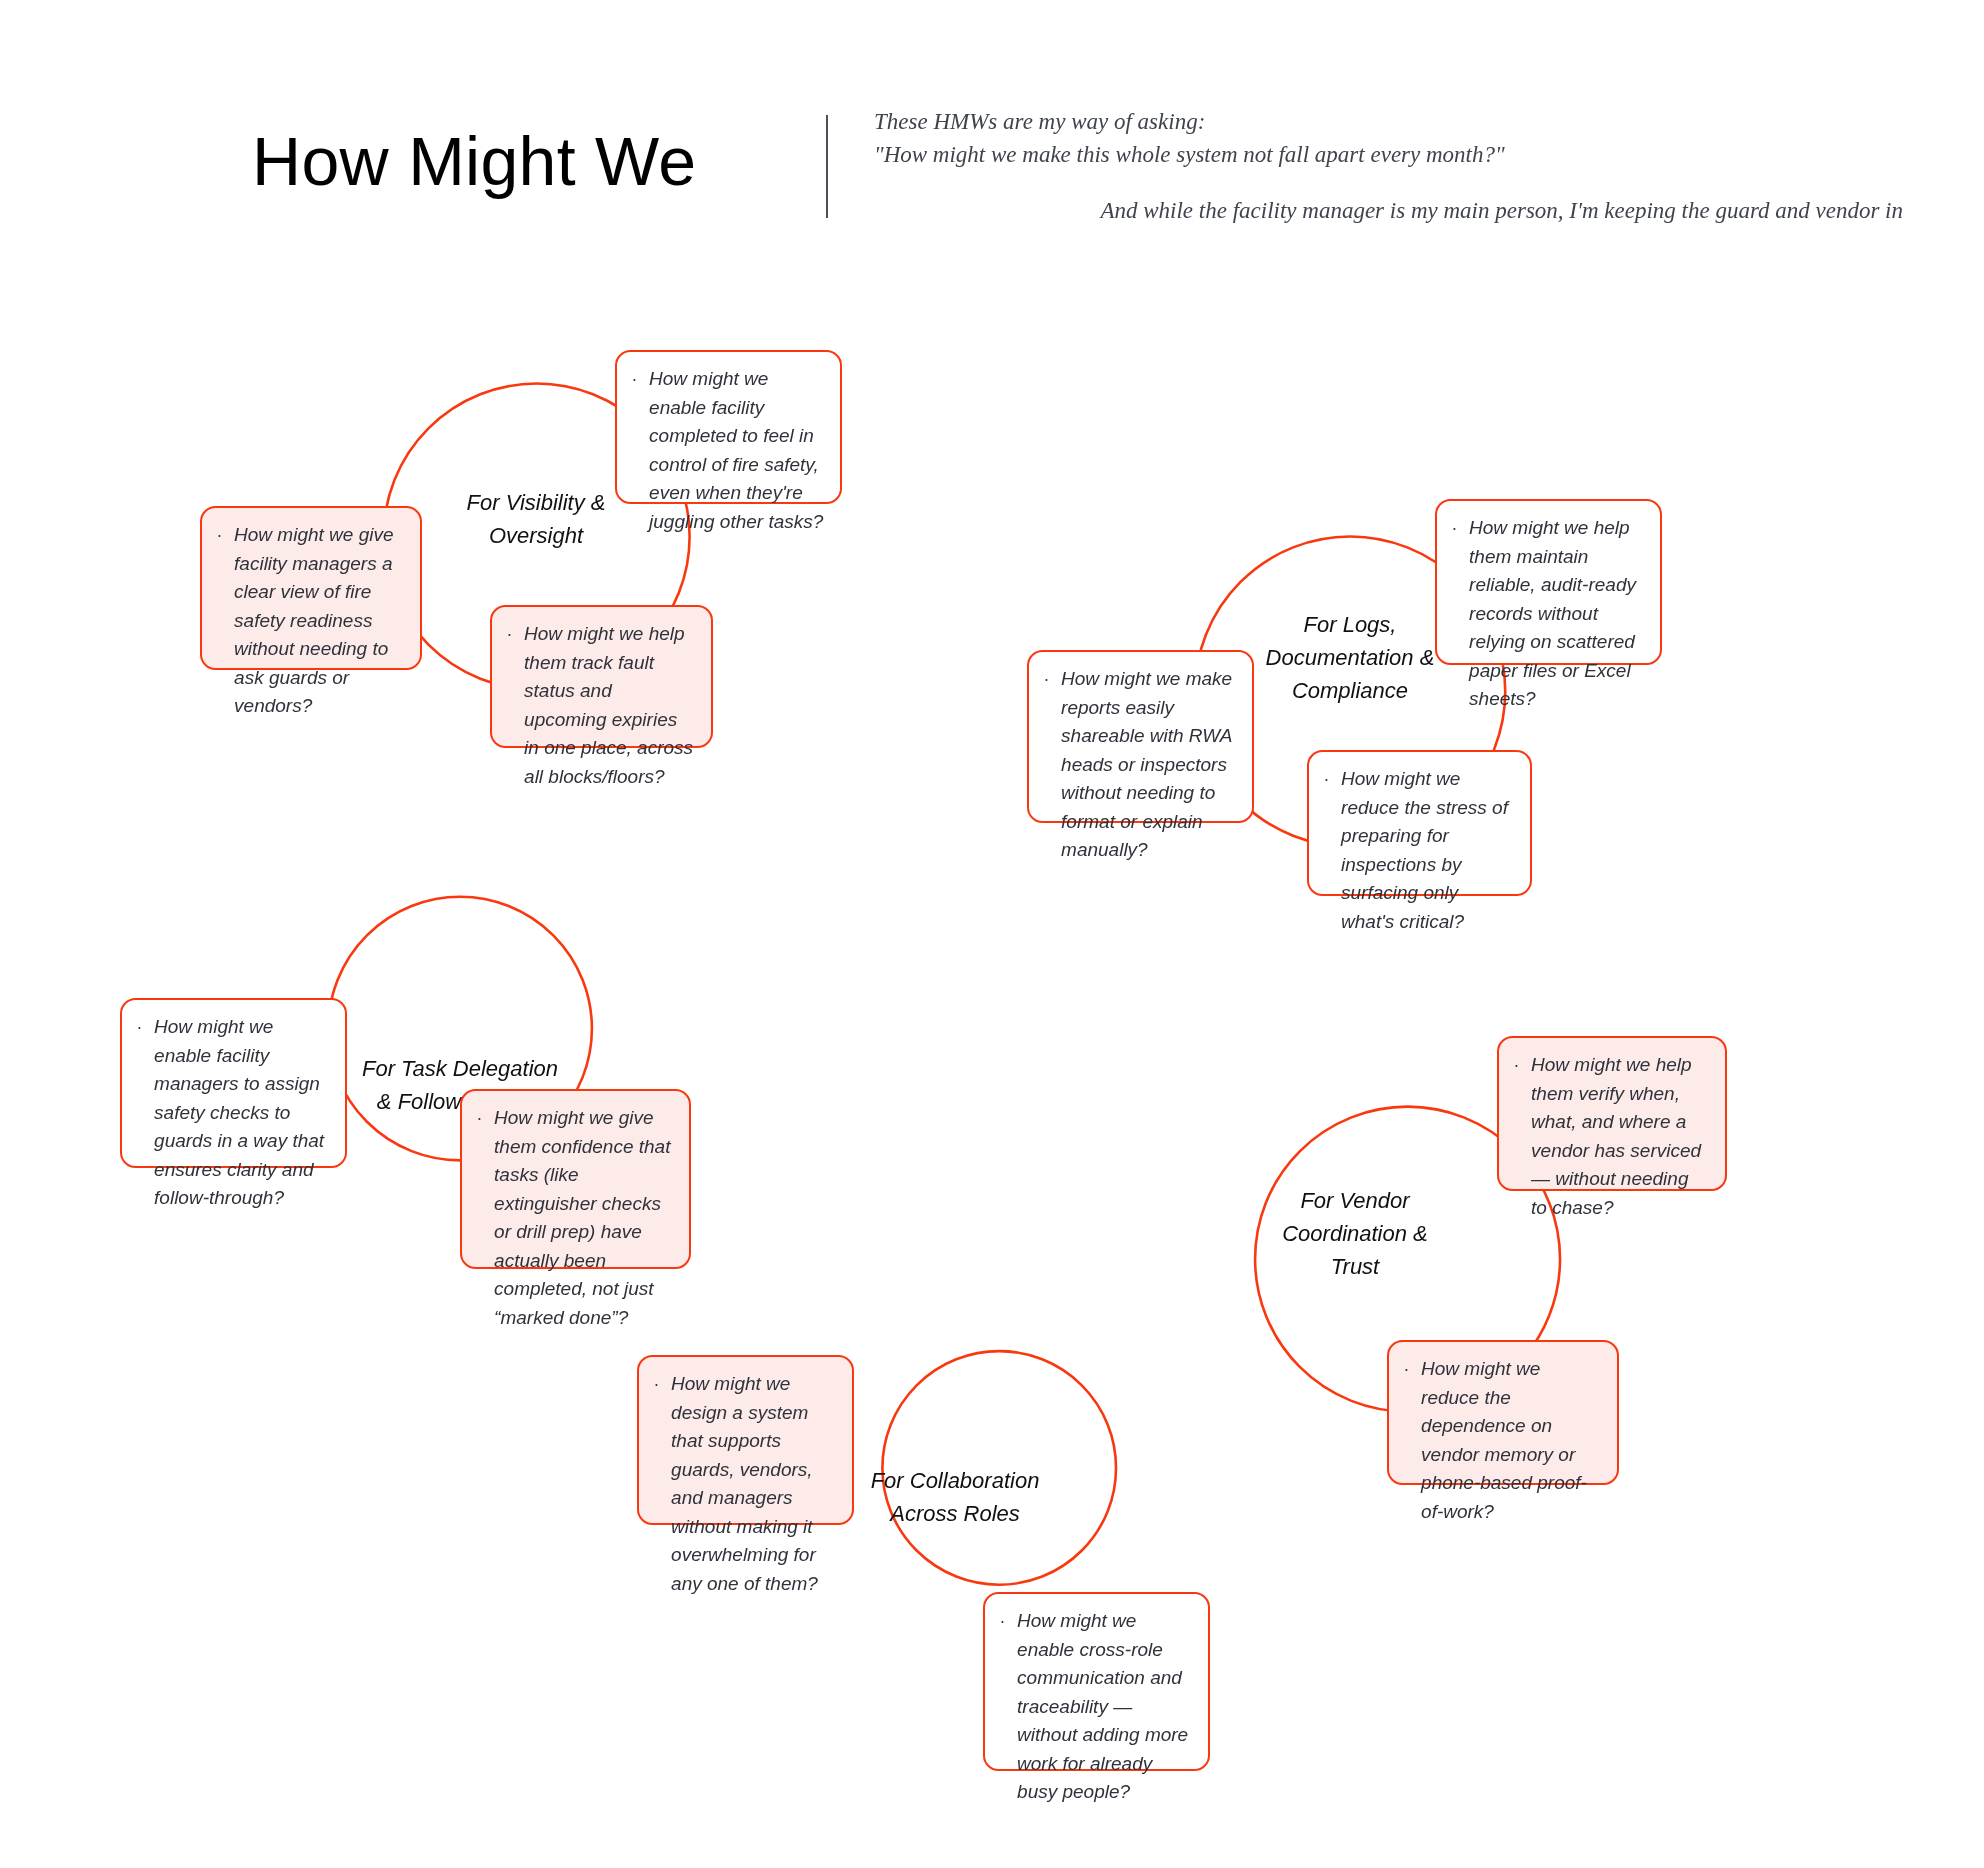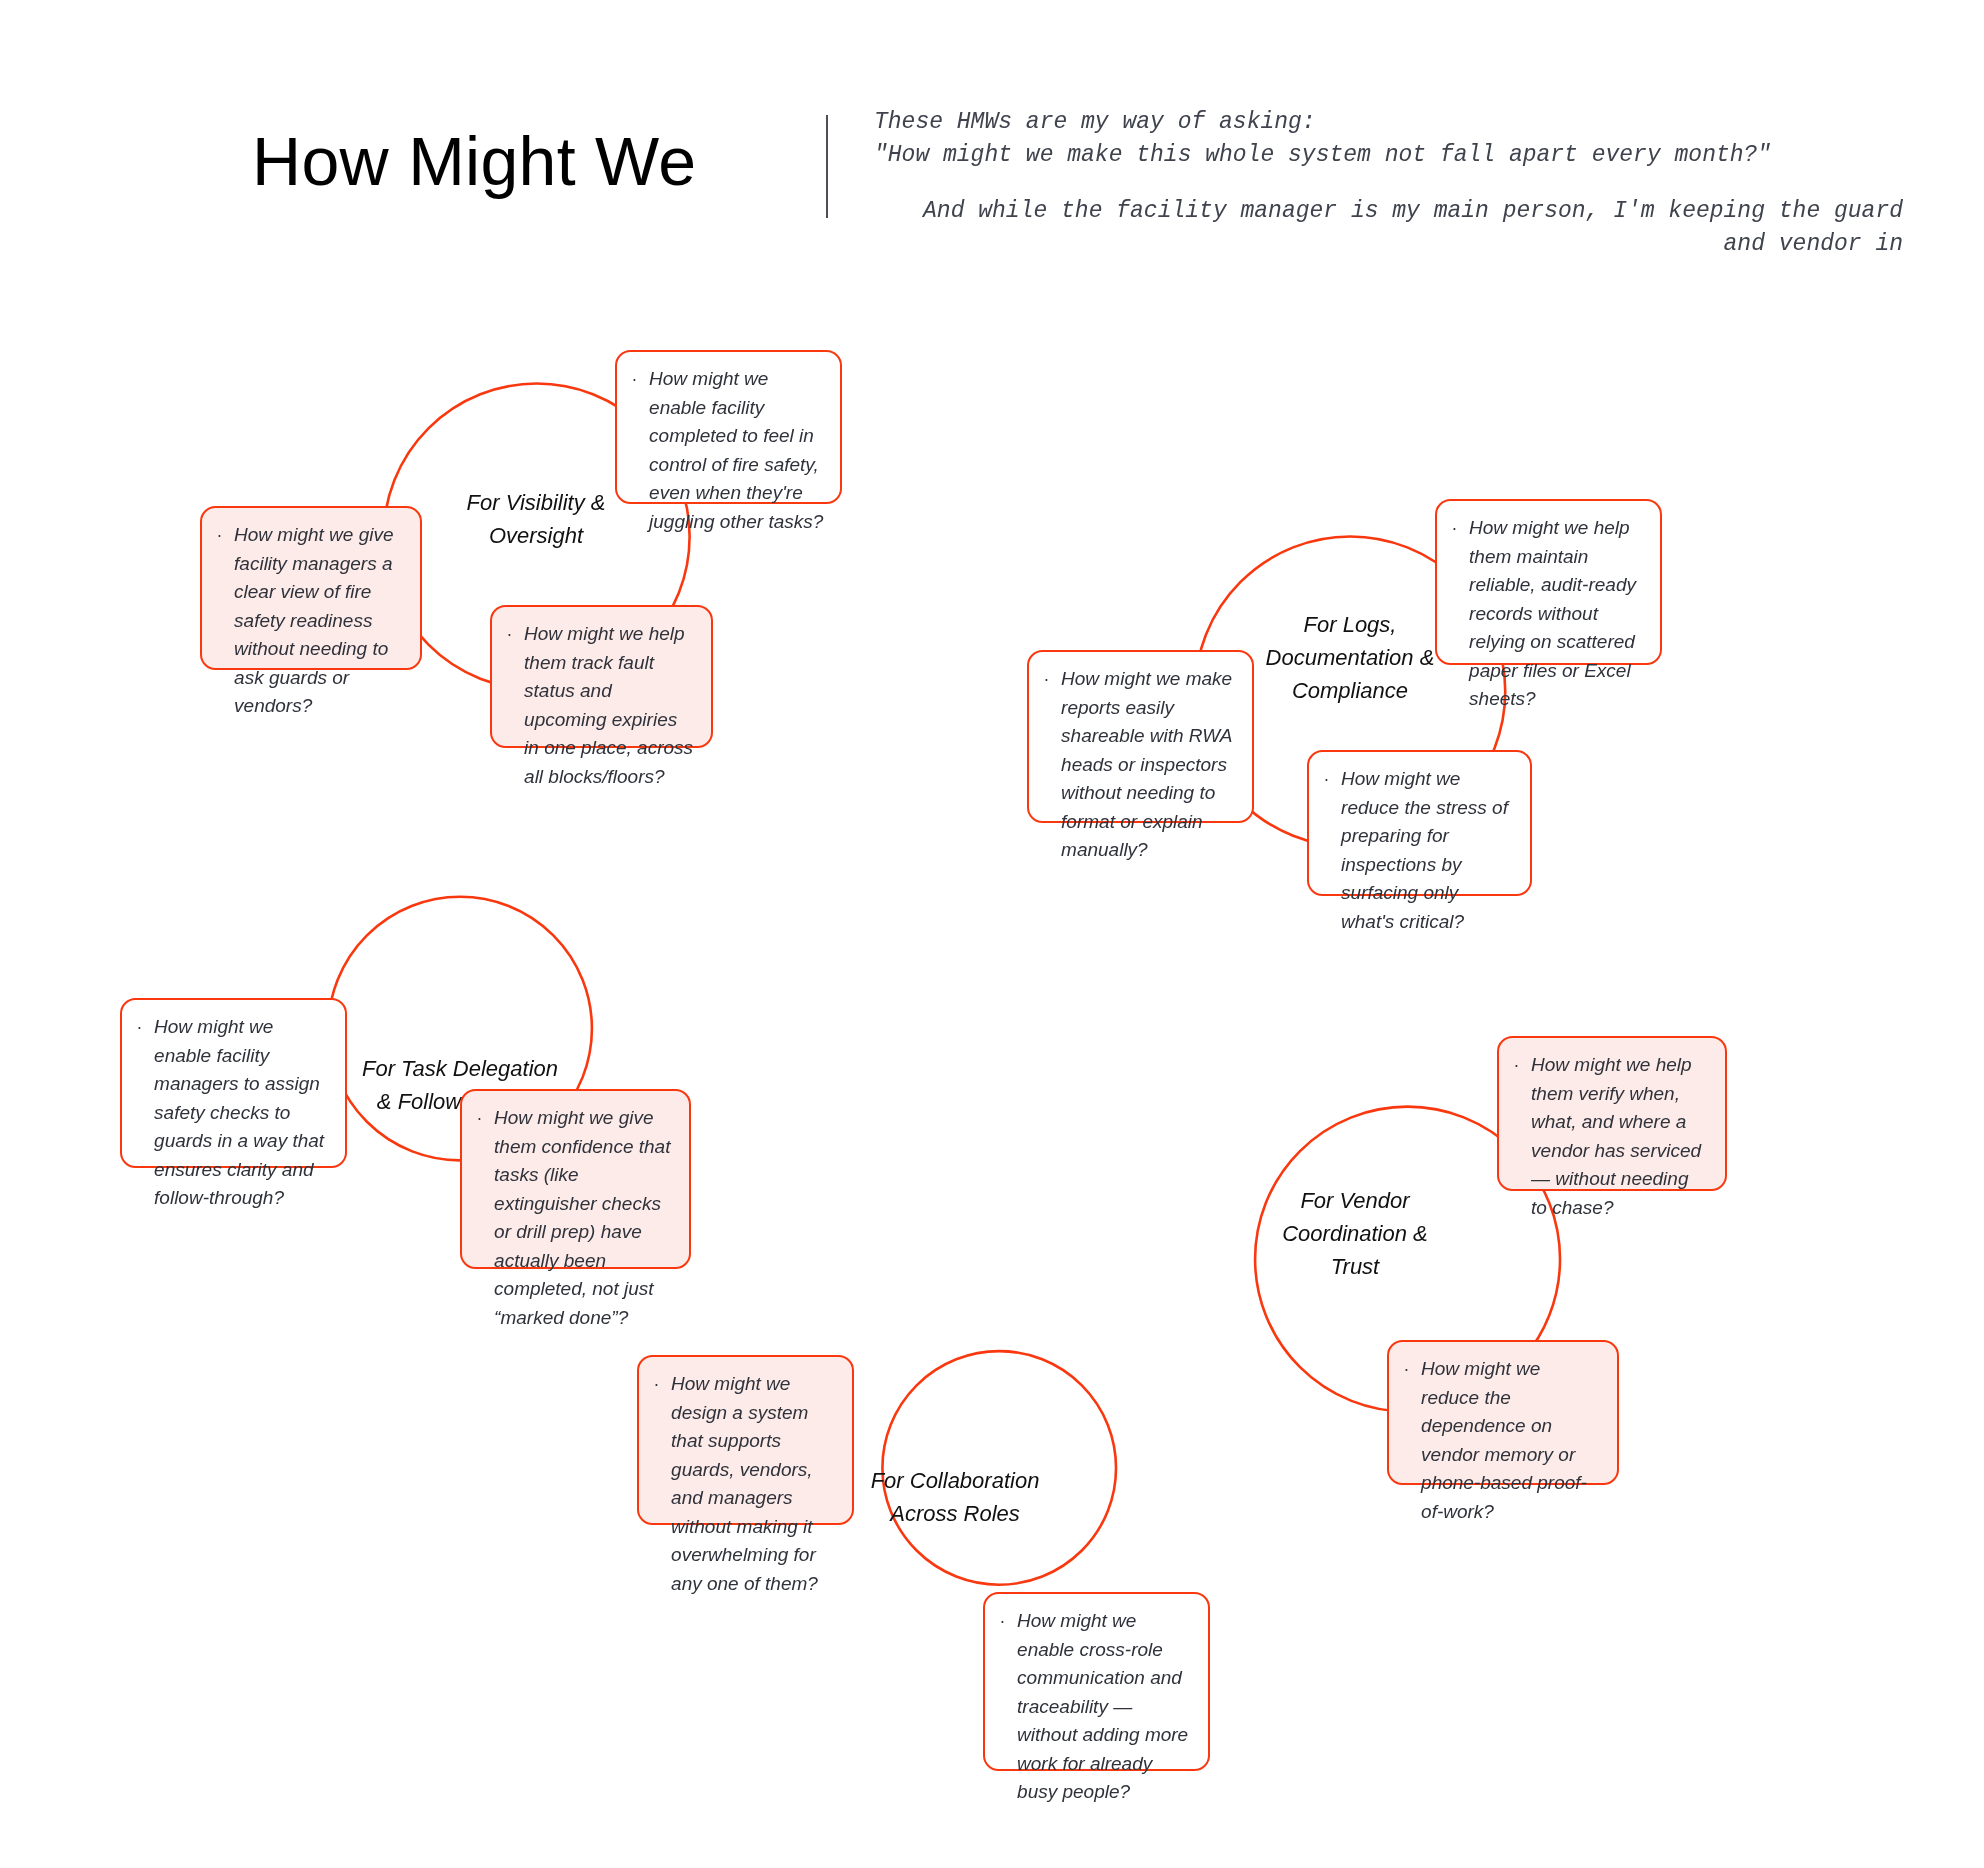--- a/index.html
+++ b/index.html
@@ -42,21 +42,21 @@
   }
   #header-note {
     position: absolute;
     left: 874px;
     top: 106px;
     width: 1029px;
     color: #3f434e;
     font-style: italic;
     font-size: 23px;
     line-height: 1.42;
-    font-family: Liberation Mono, monospace;
+    font-family: Liberation Serif, serif;
   }
   #header-note .note-para { margin: 0; }
   #header-note .note-para + .note-para { margin-top: 24px; text-align: right; }
   #header-note .note-line { display: block; }
 
   
   #circles-layer {
     position: absolute;
     left: 0; top: 0;
     width: 1985px; height: 1868px;

